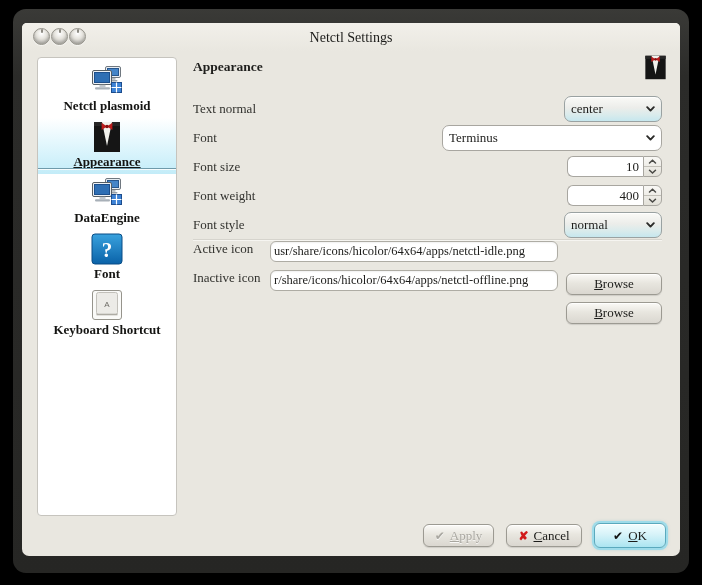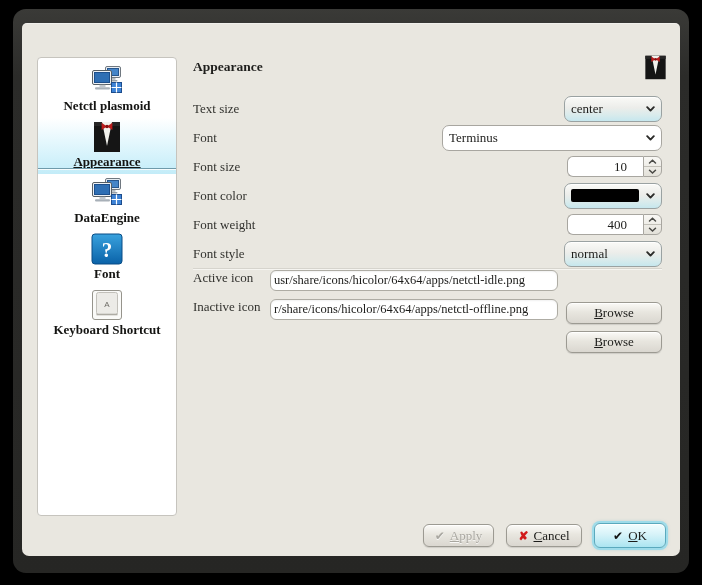--- a/index.html
+++ b/index.html
@@ -85,21 +85,21 @@
   .combo.white { background:#fff; border-color:#a8a6a0; }
   .w98  { width:98px; }
   .w220 { width:220px; }
   .swatch { width:68px; height:13px; border-radius:2px; }
 
   .spin { width:95px; height:21px; display:flex; }
   .spin-field {
     flex:1; width:0; height:21px; border:1px solid #a8a6a0; border-right:none;
     border-radius:6px 0 0 6px; background:#fff; text-align:right;
     font-family:"Liberation Serif", serif; font-size:13px; color:#1c1c1a;
-    padding:0 16px; outline:none;
+    padding:0 4px; outline:none;
   }
   .spin-btns {
     width:19px; height:21px; border:1px solid #a8a6a0; border-radius:0 6px 6px 0;
     background:linear-gradient(180deg,#f9f8f5,#e3e1d9);
     display:flex; flex-direction:column;
   }
   .spin-up,.spin-down { flex:1; display:flex; align-items:center; justify-content:center; cursor:default; }
   .spin-up { border-bottom:1px solid #c2c0b8; }
 
   .sep {
@@ -190,20 +190,28 @@
       </g>
     <g id="ico-dn">
         <path d="M1.5 1.2 L4.5 4 L7.5 1.2" stroke="#4a4a46" stroke-width="1.5" fill="none" stroke-linecap="round"></path>
       </g>
   </defs>
 </svg>
 
 <div class="frame">
   <div class="inner">
 
+    <div class="titlebar">
+      <div class="orbs">
+        <span class="orb"></span>
+        <span class="orb"></span>
+        <span class="orb"></span>
+      </div>
+      <div class="title">Netctl Settings</div>
+    </div>
 
     <div class="sidebar">
       <div class="side-item">
         <svg class="icon32" viewBox="0 0 32 32">
             <use href="#ico-computers"></use>
           </svg>
         <span class="side-label">Netctl plasmoid</span>
       </div>
       <div class="side-item selected">
         <svg class="icon32" viewBox="0 0 32 32">
@@ -233,21 +241,21 @@
 
     <div class="main">
       <div class="main-header">
         <div class="main-title">Appearance</div>
         <svg class="main-tux" viewBox="0 0 32 32">
             <use href="#ico-tux"></use>
           </svg>
       </div>
 
       <div class="row">
-        <span class="flabel">Text size</span>
+        <span class="flabel">Text normal</span>
         <div class="combo w98 push">
           <span class="cval">center</span>
           <span class="chev">
               <svg width="9" height="6" viewBox="0 0 9 6">
                 <use href="#ico-chev"></use>
               </svg>
             </span>
         </div>
       </div>
 
@@ -275,31 +283,20 @@
               </div>
             <div class="spin-down">
                 <svg width="9" height="6" viewBox="0 0 9 6">
                   <use href="#ico-dn"></use>
                 </svg>
               </div>
           </div>
         </div>
       </div>
 
-      <div class="row">
-        <span class="flabel">Font color</span>
-        <div class="combo w98 push">
-          <span class="swatch" style="background: rgb(0, 0, 0);"></span>
-          <span class="chev">
-              <svg width="9" height="6" viewBox="0 0 9 6">
-                <use href="#ico-chev"></use>
-              </svg>
-            </span>
-        </div>
-      </div>
 
       <div class="row">
         <span class="flabel">Font weight</span>
         <div class="spin push">
           <input class="spin-field" value="400" style="">
           <div class="spin-btns">
             <div class="spin-up">
                 <svg width="9" height="6" viewBox="0 0 9 6">
                   <use href="#ico-up"></use>
                 </svg>

